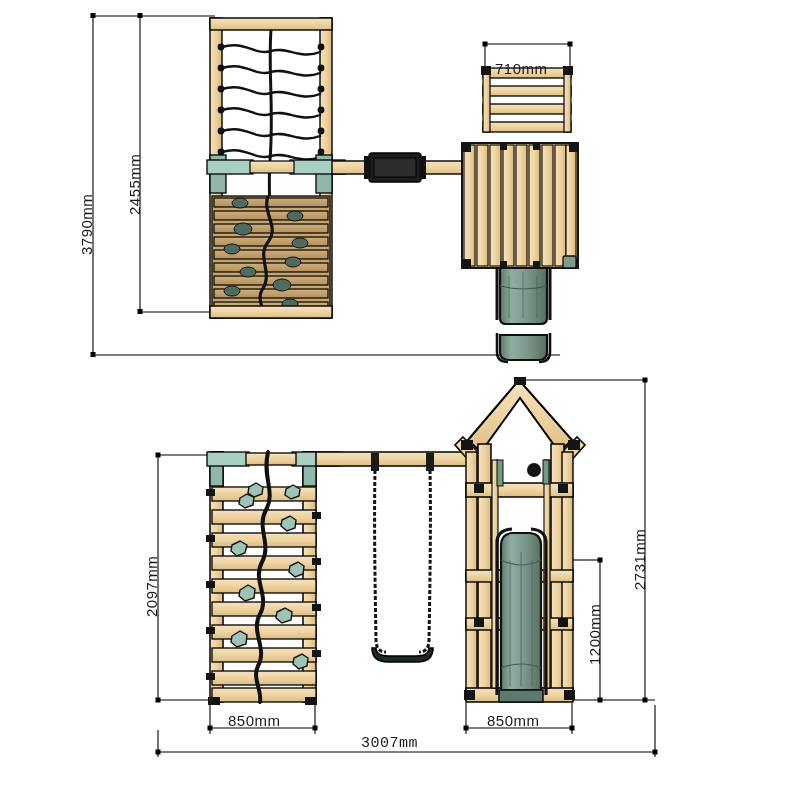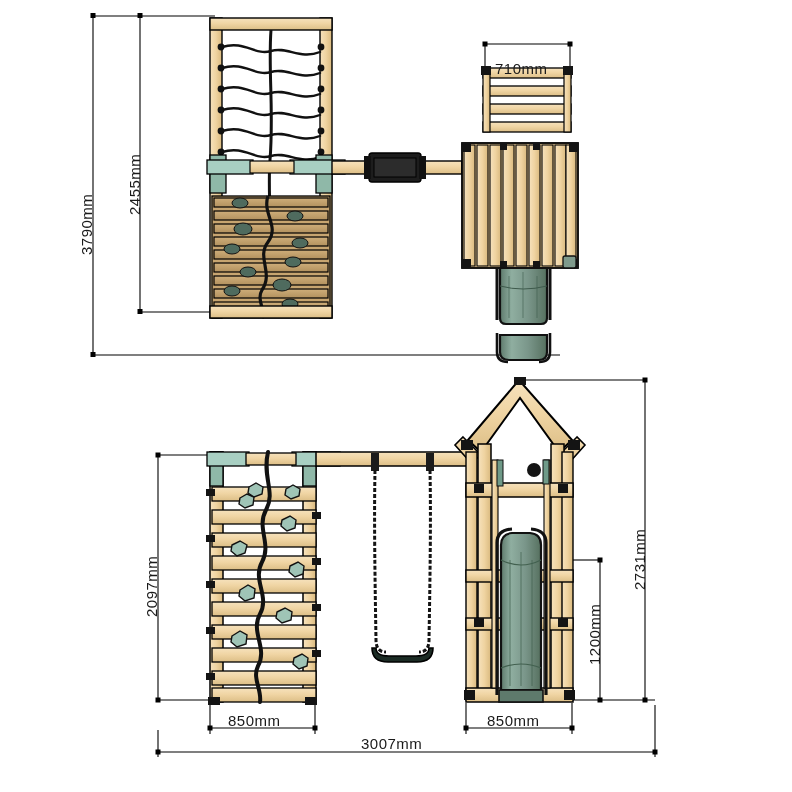--- a/index.html
+++ b/index.html
@@ -384,15 +384,15 @@
   <div class="dimtext vert" style="left:143px; top:617px; transform:rotate(-90deg);">2097mm</div>
 
   <div class="dimtext" style="left:228px; top:712px;">850mm</div>
 
   <div class="dimtext" style="left:487px; top:712px;">850mm</div>
 
   <div class="dimtext vert" style="left:631px; top:590px; transform:rotate(-90deg);">2731mm</div>
 
   <div class="dimtext vert" style="left:586px; top:665px; transform:rotate(-90deg);">1200mm</div>
 
-  <div class="dimtext" style="left:361px; top:735px;">3007mm</div>
+  <div class="dimtext" style="left:361px; top:735px;font-family:Liberation Mono, monospace;">3007mm</div>
 
 </div>
 
 </body></html>

